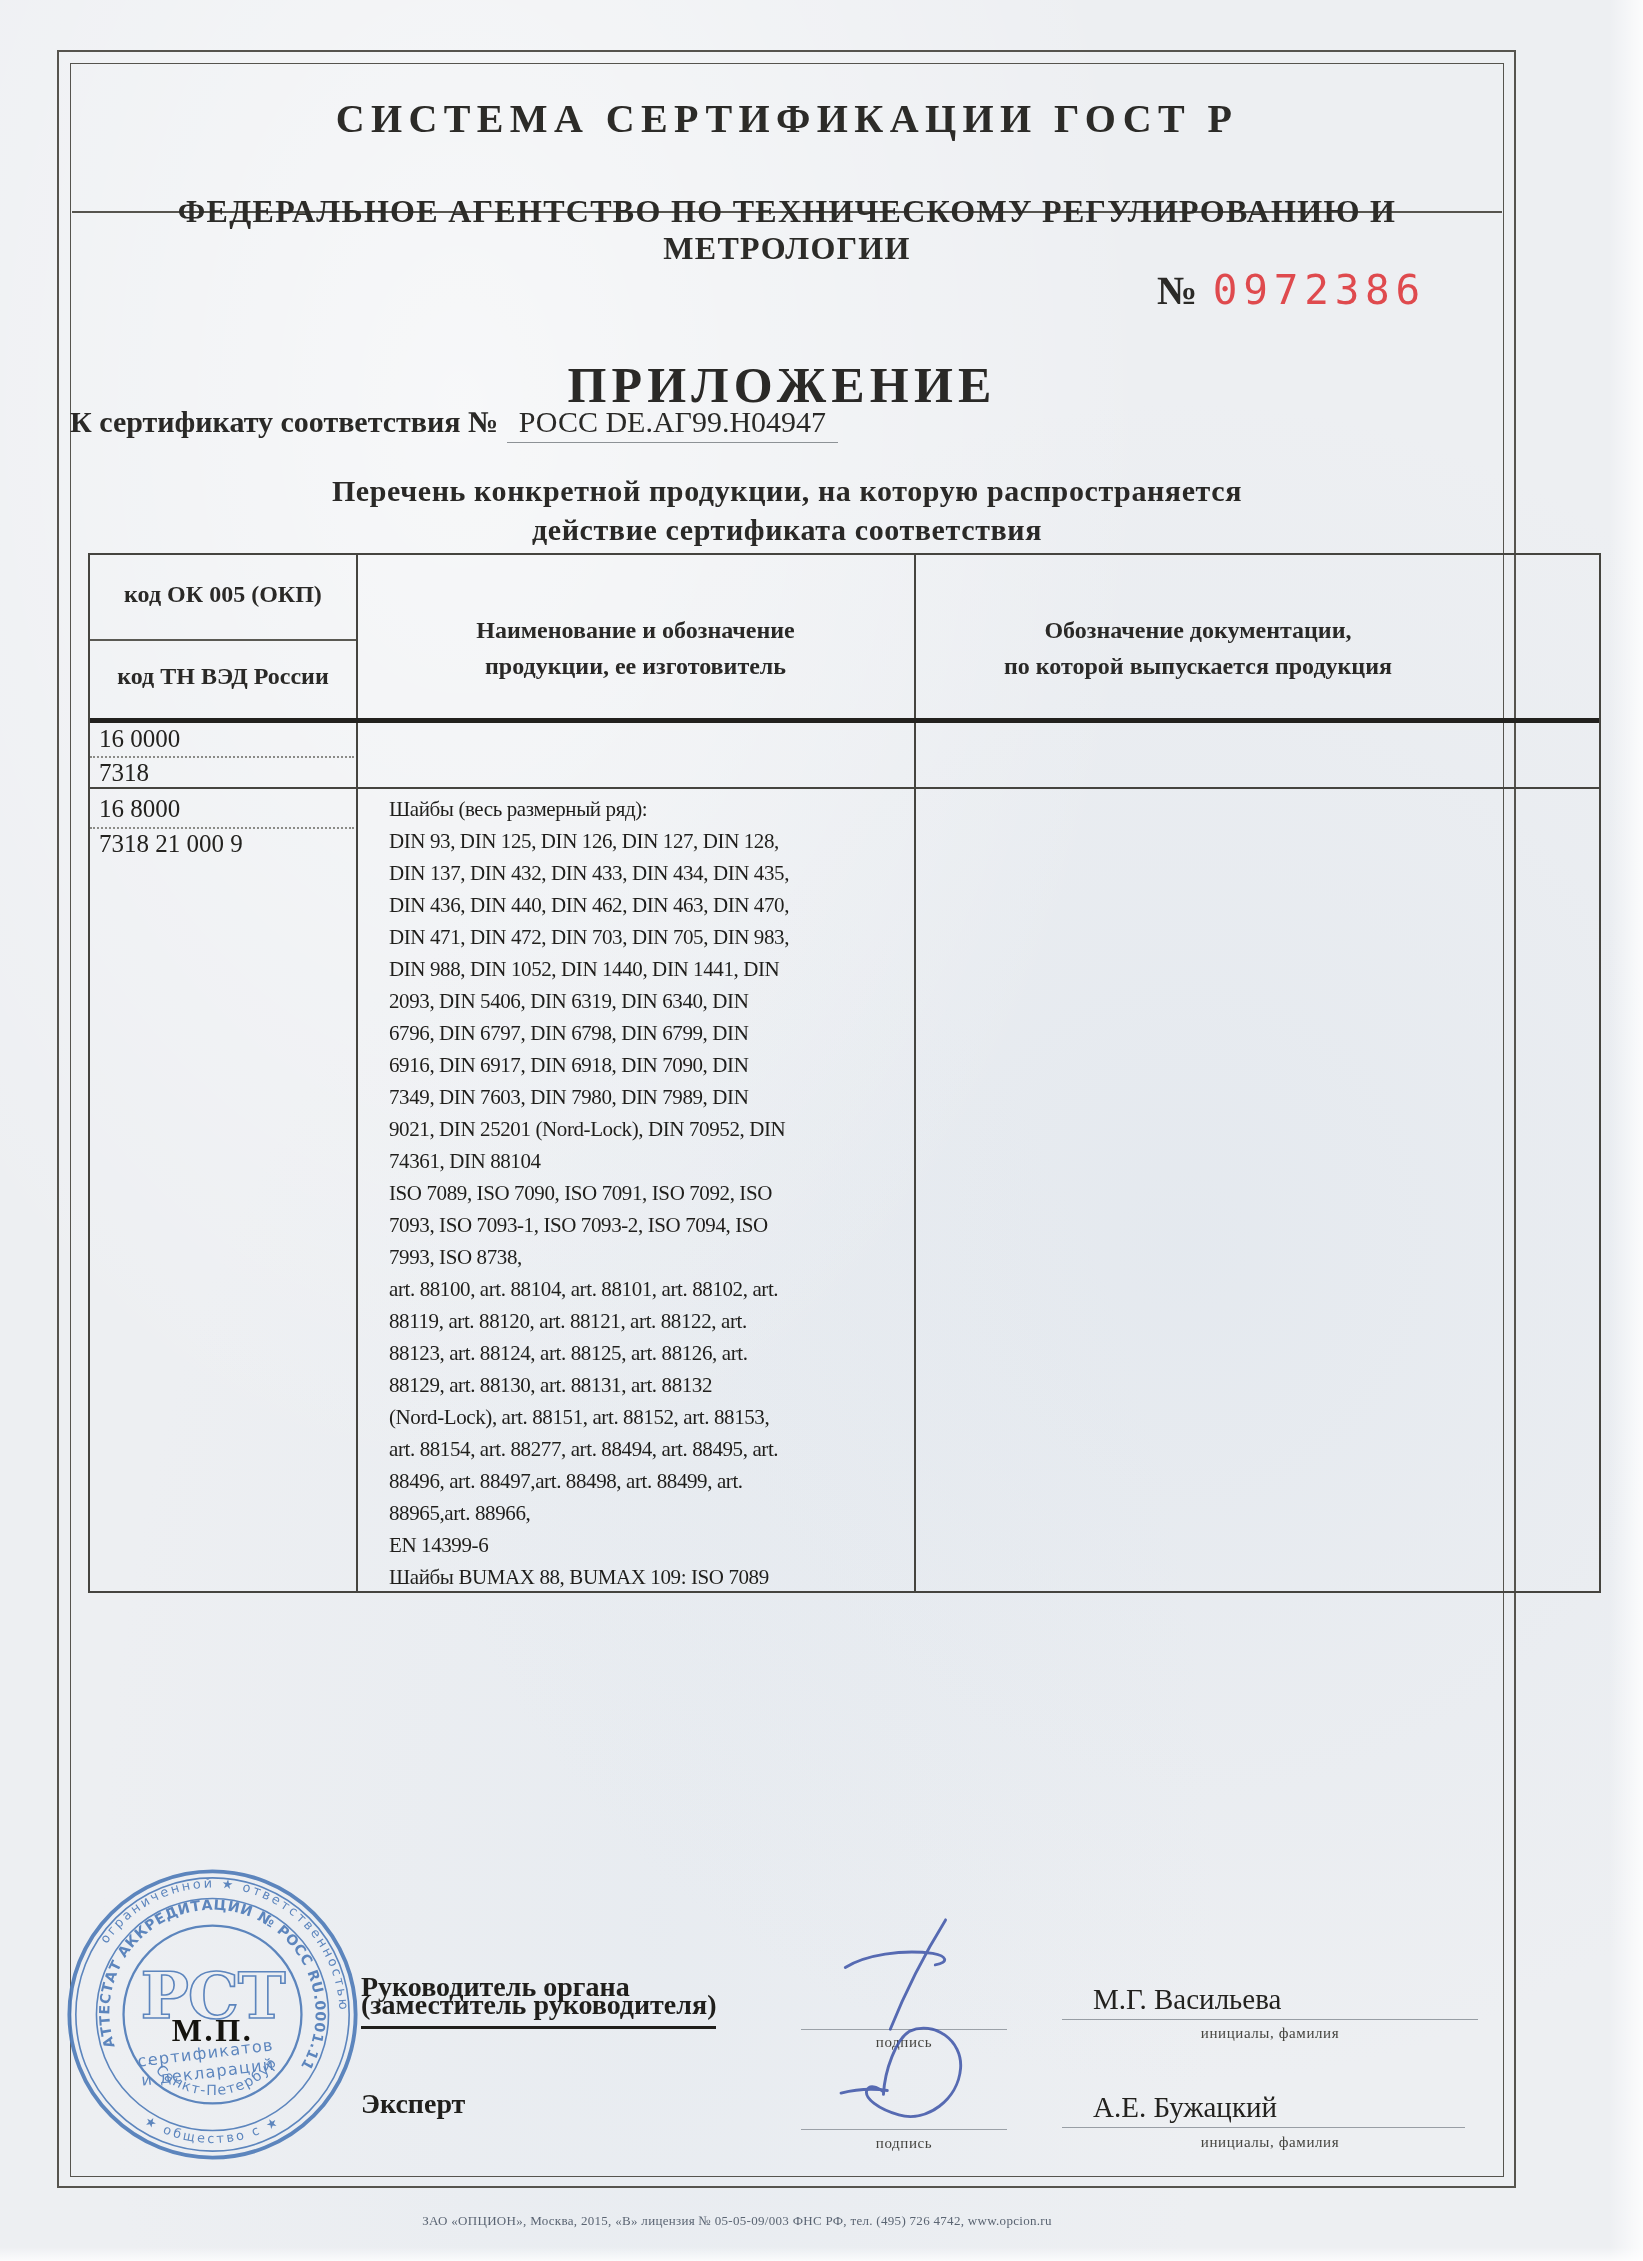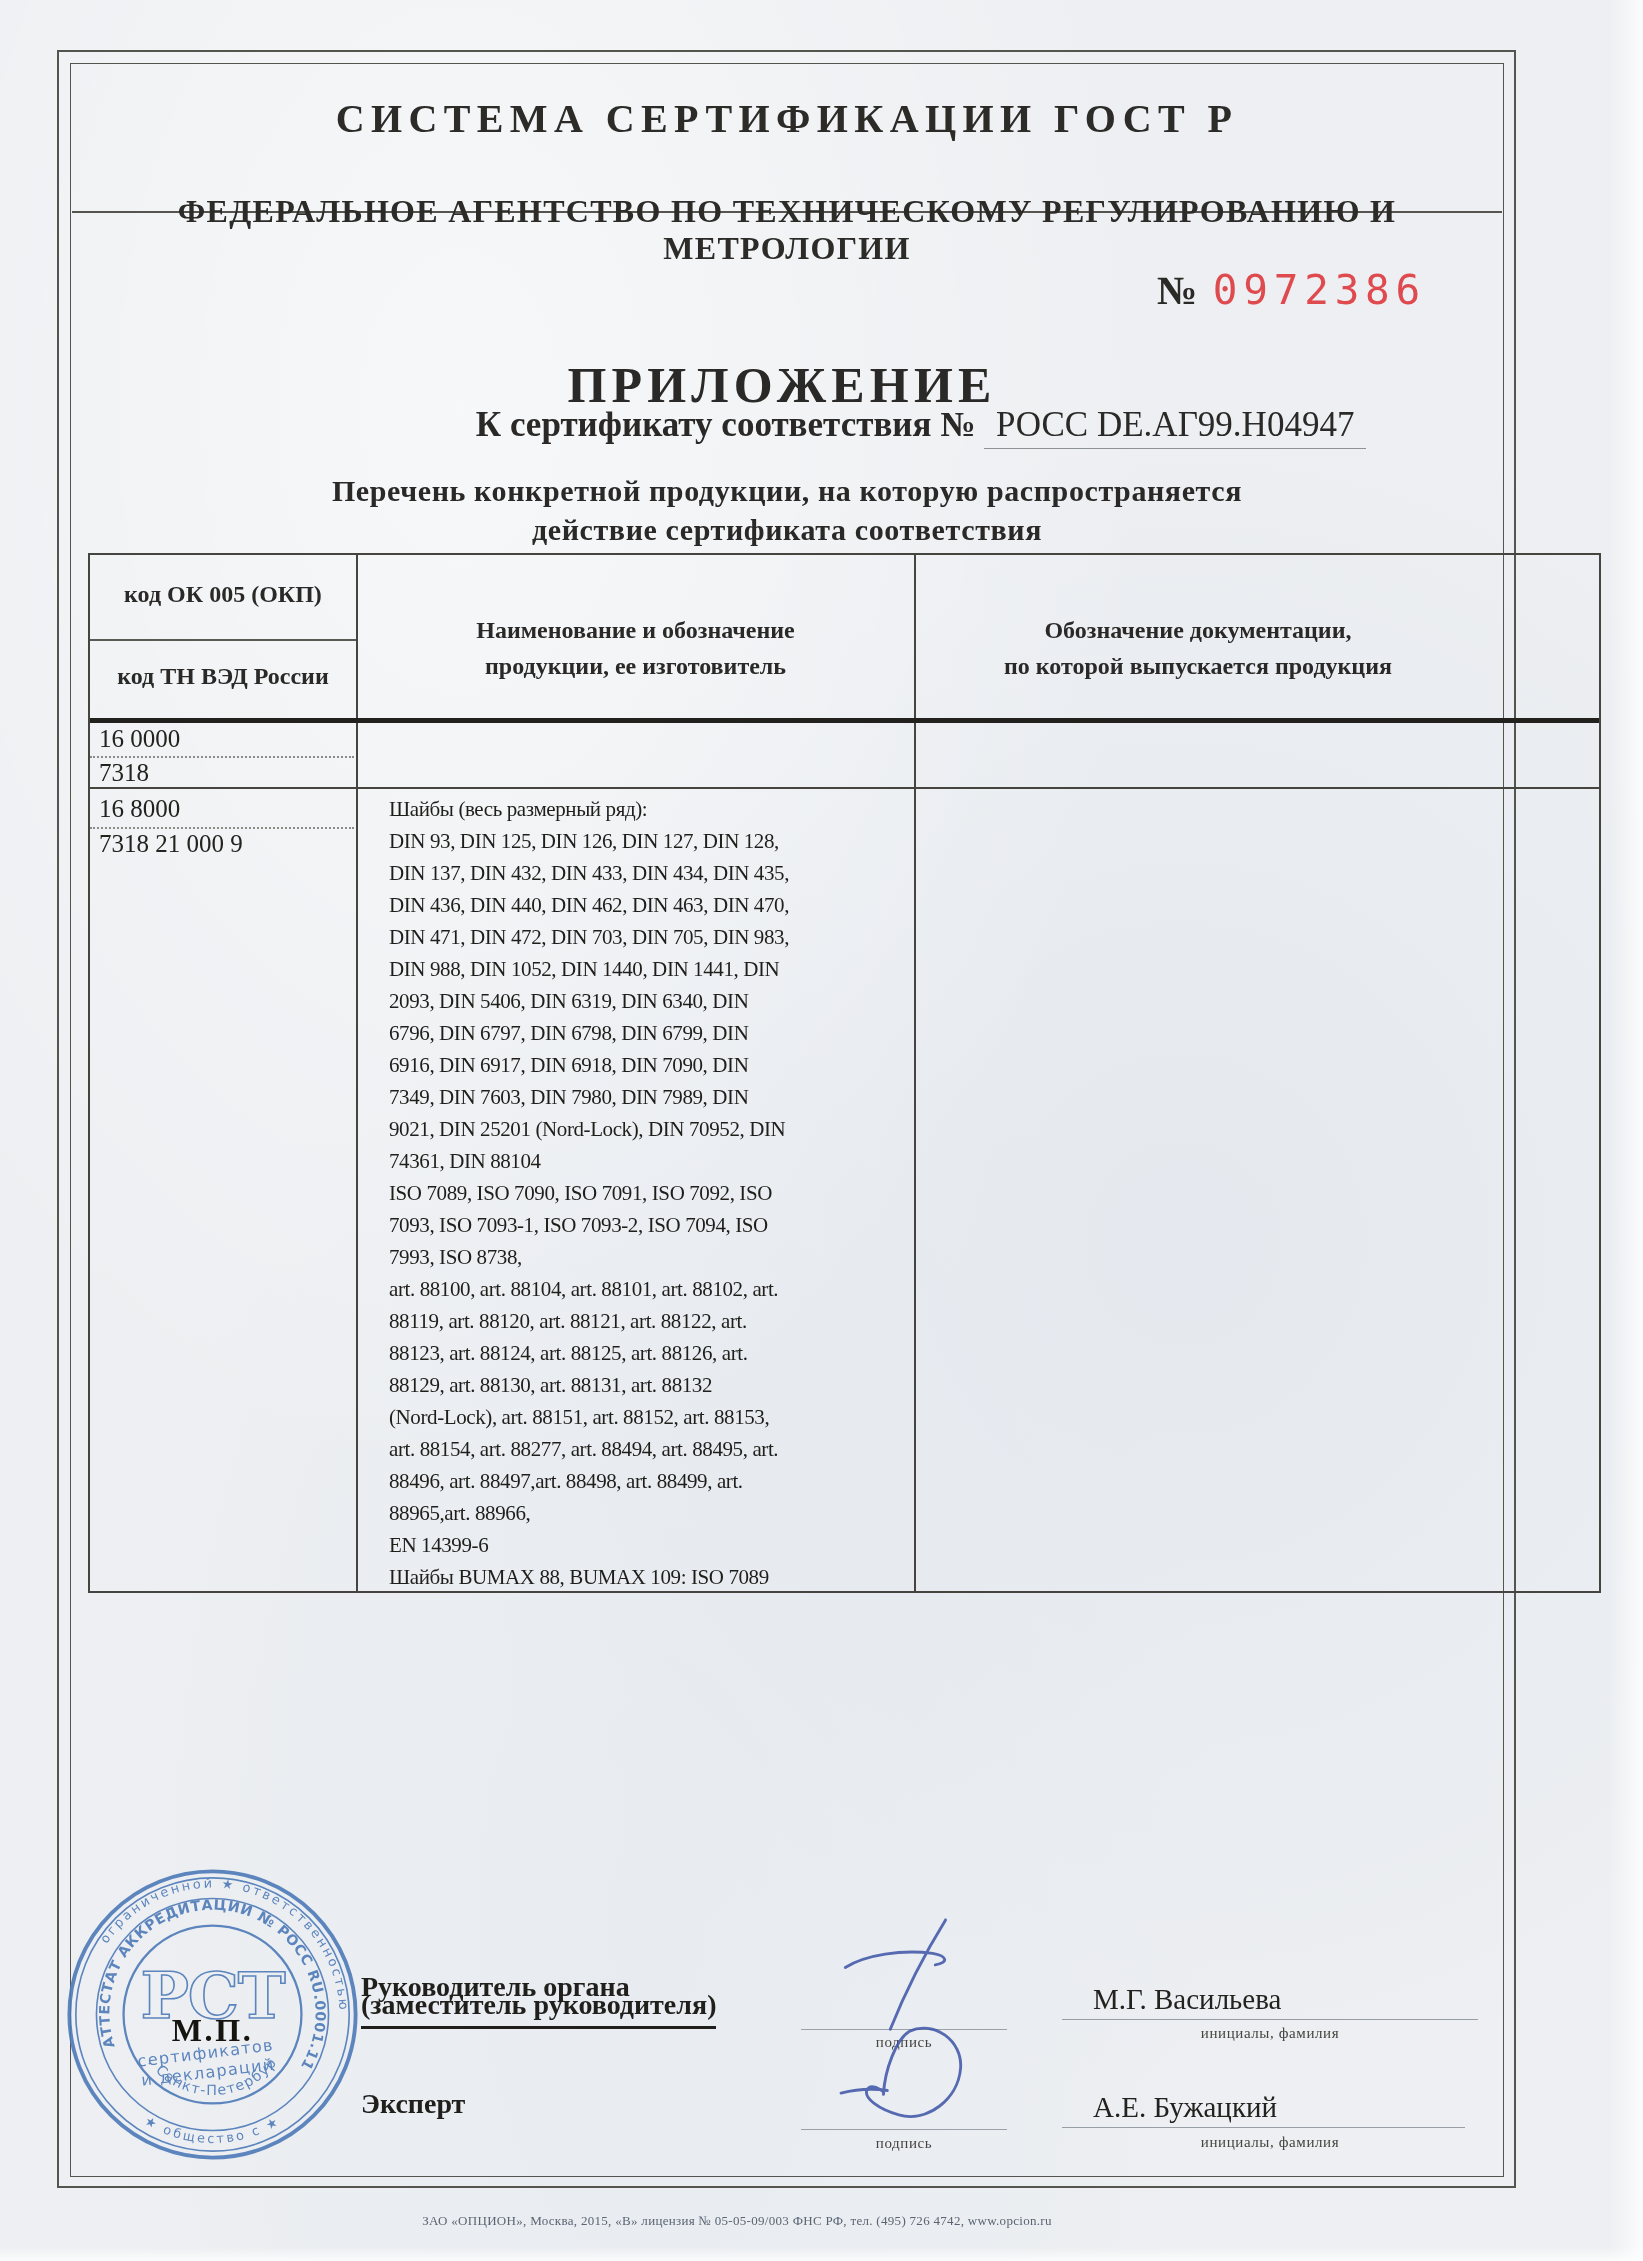--- a/index.html
+++ b/index.html
@@ -31,22 +31,22 @@
     font-size:32px; font-weight:bold; letter-spacing:1.3px; color:#2c2b28;margin-top:32px; }
 
   .num-block { position:absolute; left:1157px; top:266px; display:flex; align-items:baseline; gap:15.5px; }
   .num-sign { font-size:40px; font-weight:bold; color:#2b2a27; }
   .num-red { font-family:"DejaVu Sans Mono", monospace; font-size:41px; color:#df4a4e;
     letter-spacing:5.8px; font-weight:normal; }
 
   .doc-title { position:absolute; left:70px; top:324px; width:1424px; text-align:center;
     font-size:50px; font-weight:bold; letter-spacing:5.2px; color:#2a2927;margin-top:32px; }
 
-  .cert-line { position:absolute; left:70px; top:405px; width:1296px; text-align:right;
-    font-size:35px; color:#2a2927; }
+  .cert-line { position:absolute; left:70px; top:405px; width:1296px; text-align:left;
+    font-size:30px; color:#2a2927; }
   .cert-line .prefix { font-weight:bold; }
   .cert-line .cert-no { font-weight:normal; border-bottom:1.9px solid #8d9296;
     padding:0 11.6px 3.9px 11.6px; margin-left:9px; }
 
   .purpose { position:absolute; left:70px; width:1434px; text-align:center;
     font-size:30px; font-weight:bold; letter-spacing:0.6px; color:#2a2927; }
   .p1 { top:474px; } .p2 { top:513px; }
 
   
   .tbl { position:absolute; left:88px; top:553px; width:1513px; height:1040px;

